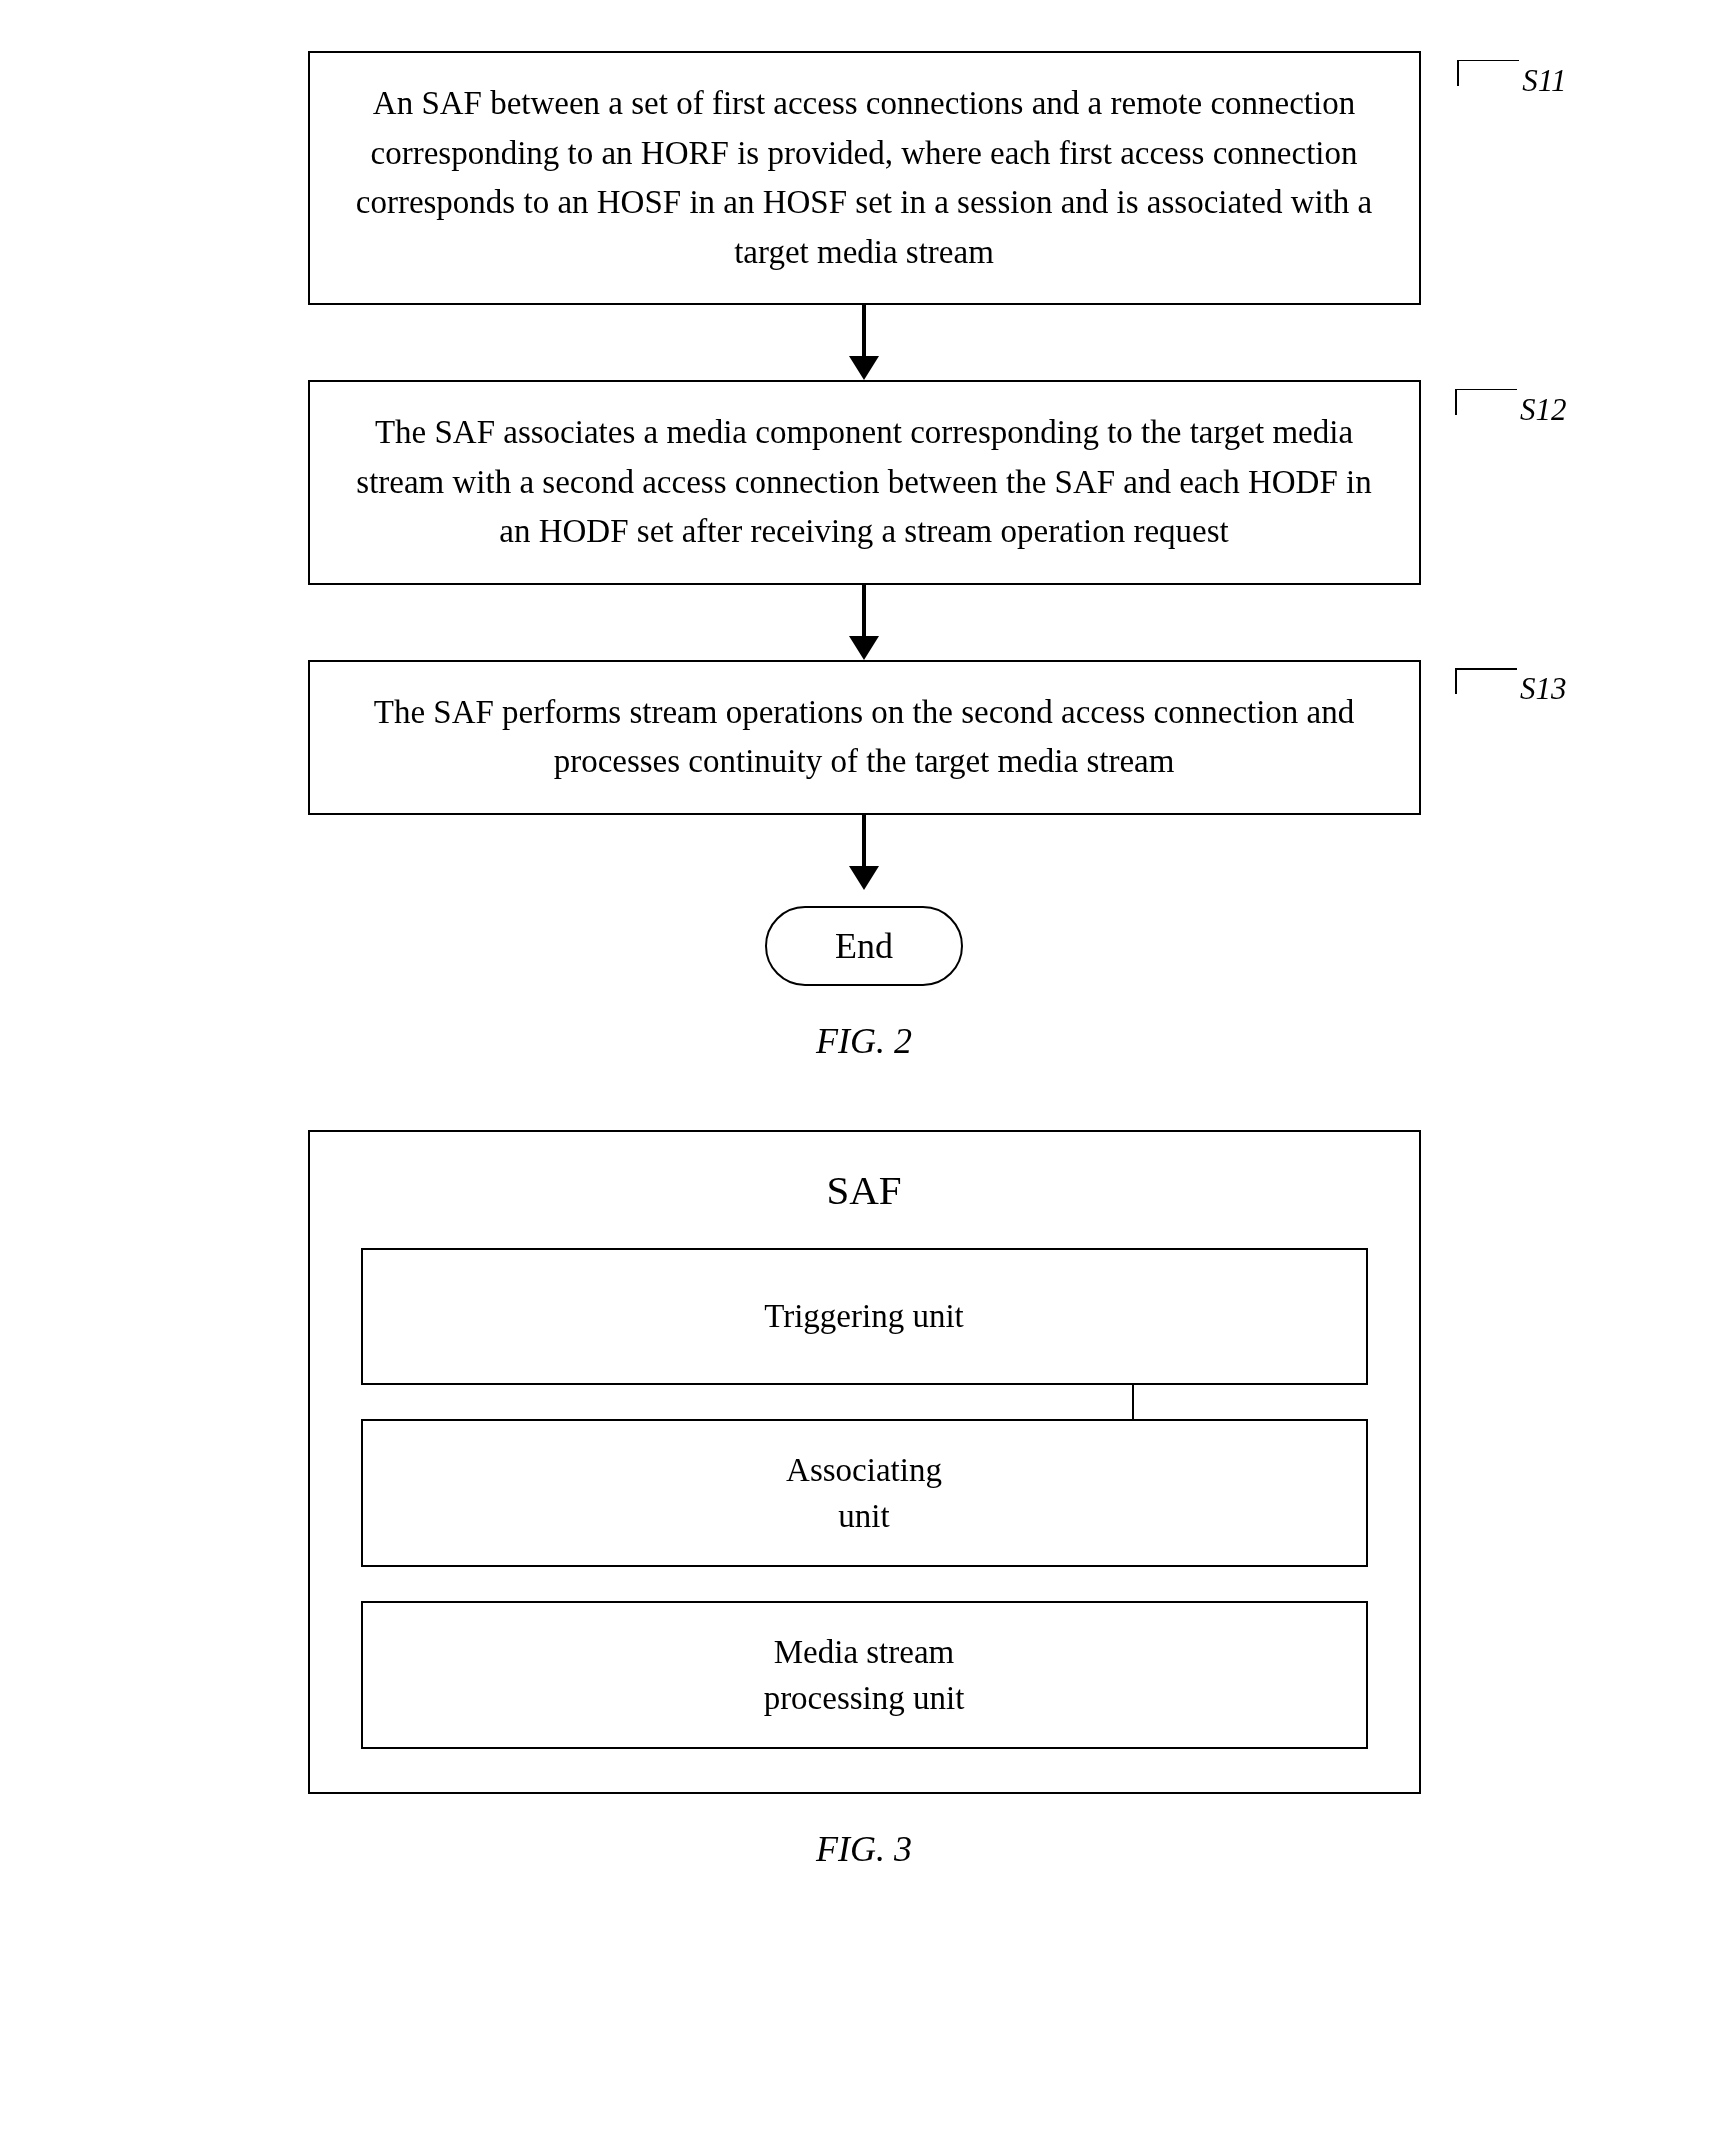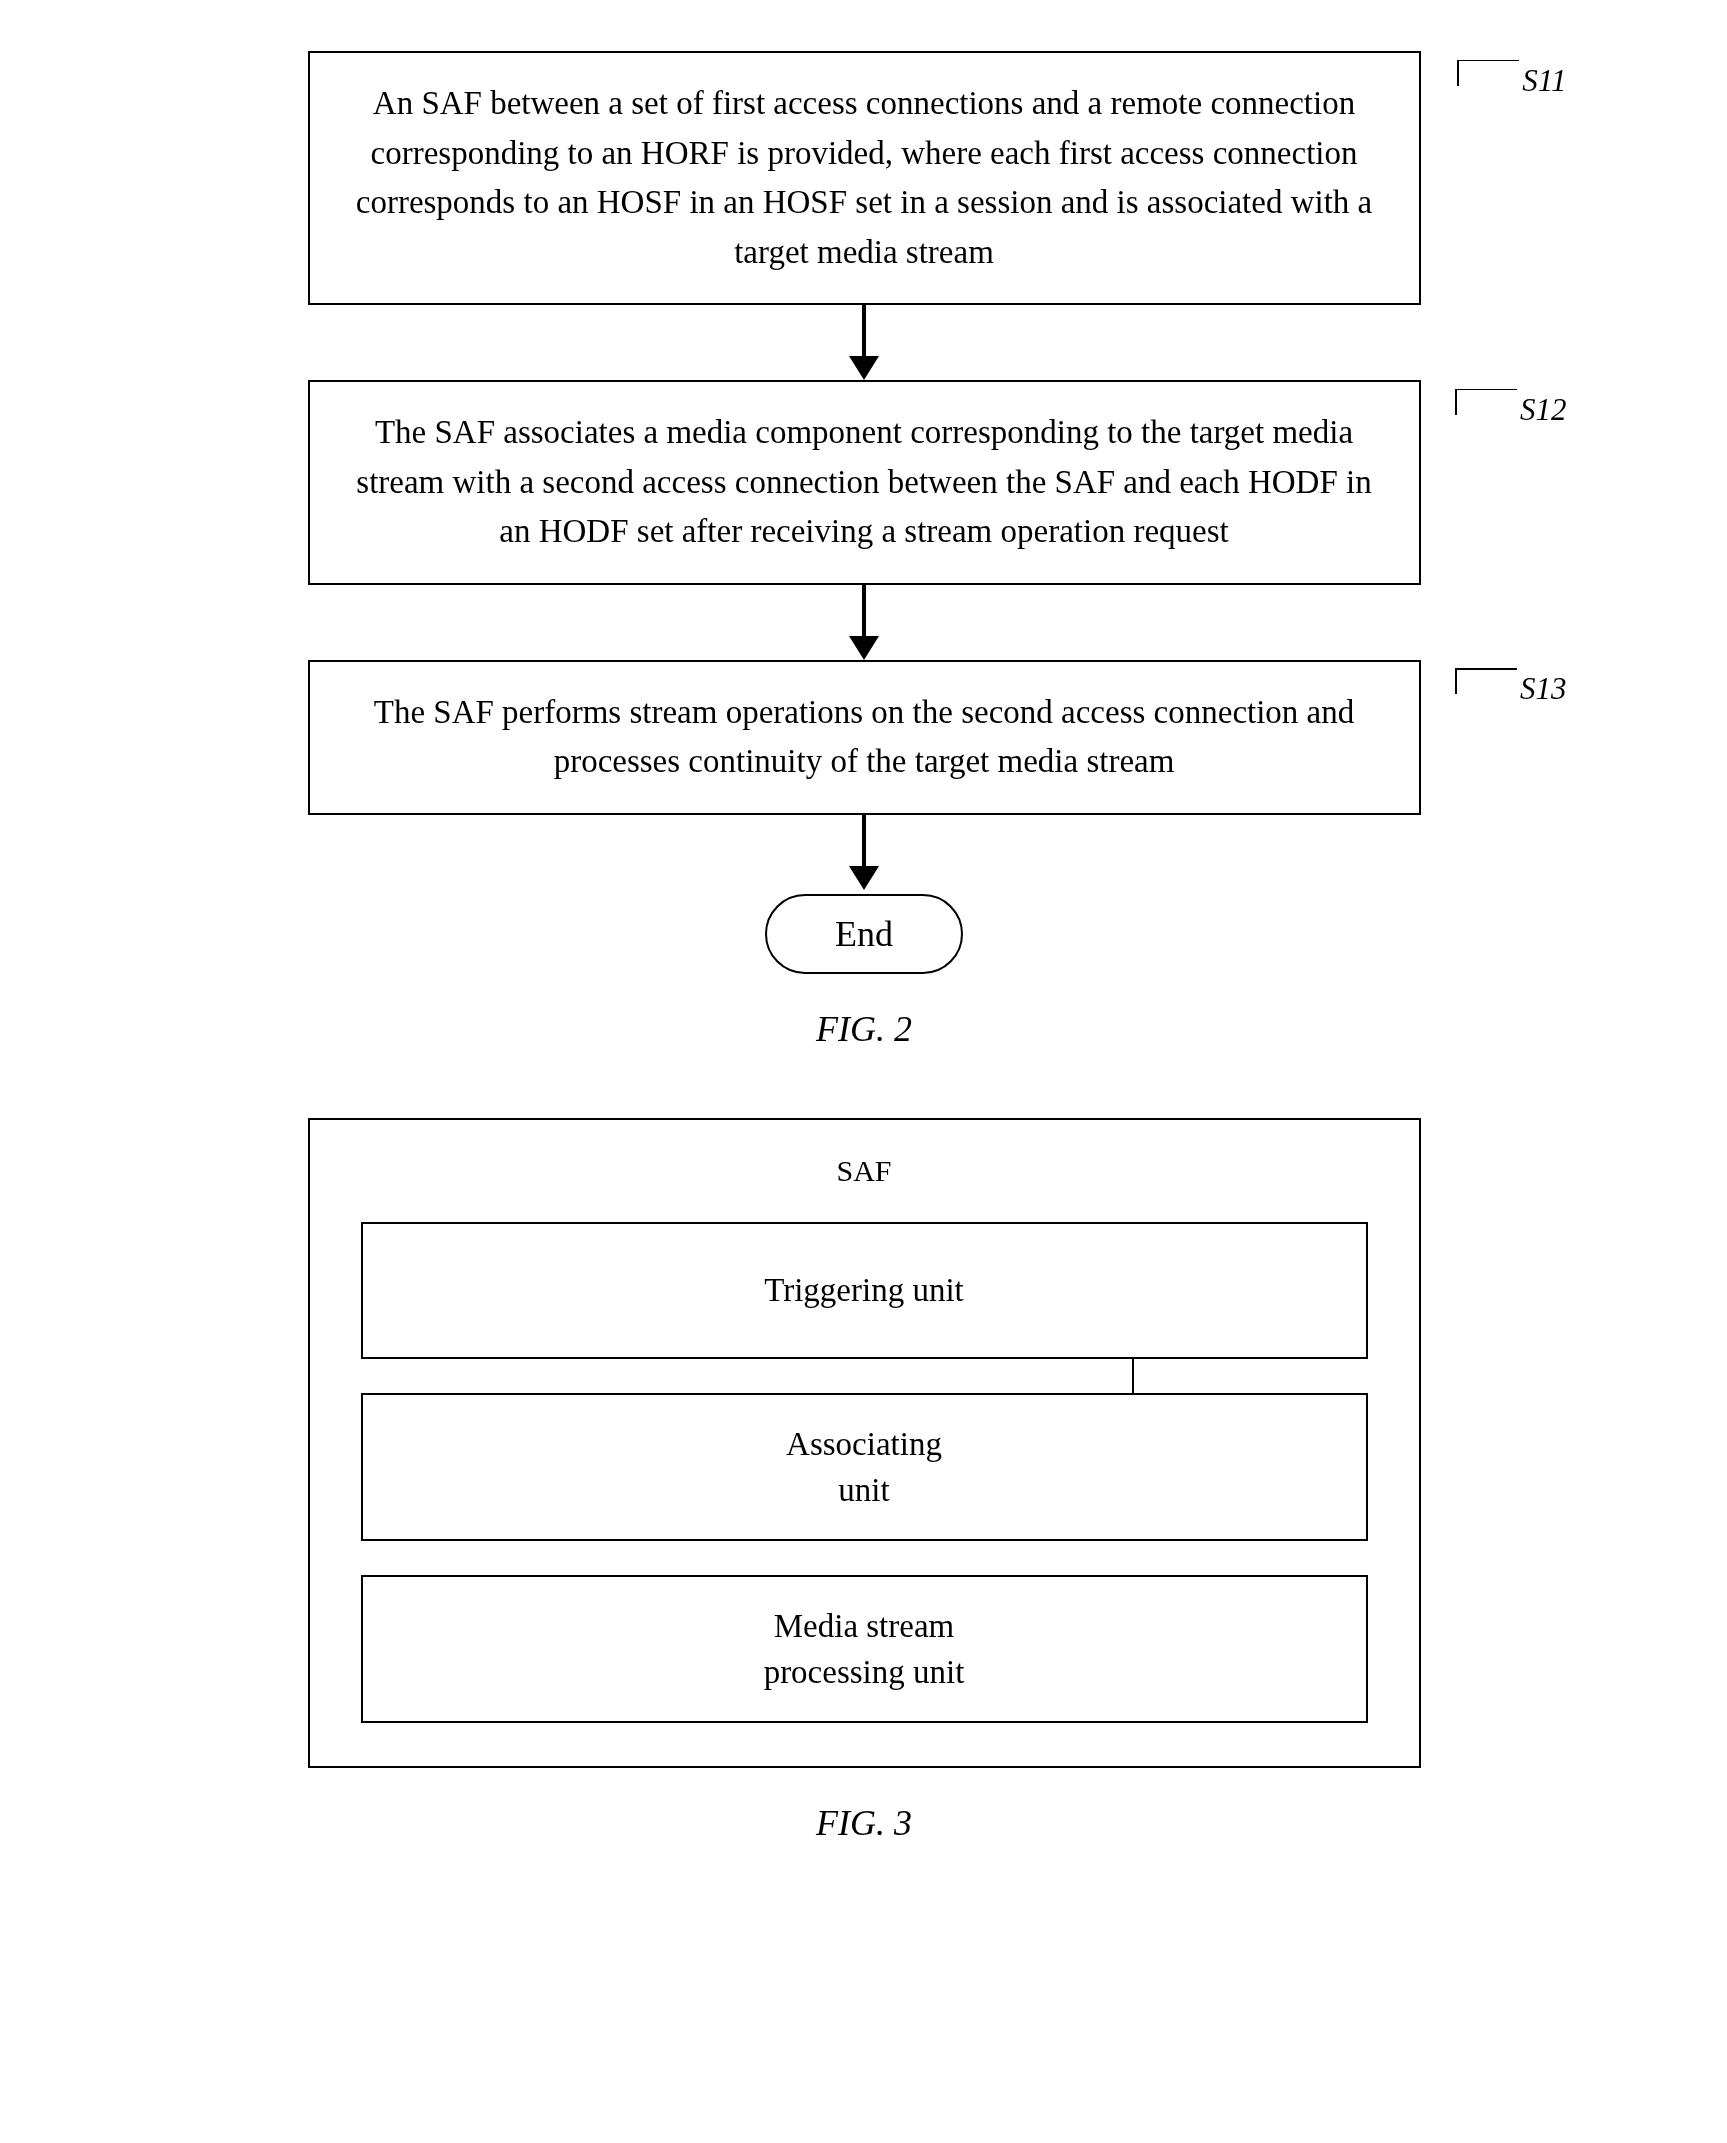--- a/index.html
+++ b/index.html
@@ -72,21 +72,21 @@
       border-top: 24px solid #000;
     }
 
     .end-oval {
       border: 2.6px solid #000;
       border-radius: 51px;
       padding: 17px 68px;
       font-size: 36px;
       font-weight: normal;
       background: #fff;
-      margin-top: 4px;
+      margin-top: 16px;
     }
 
     .fig-caption {
       font-size: 36px;
       margin-top: 34px;
       font-style: italic;
     }
 
     
     .fig3-container {
@@ -99,21 +99,21 @@
 
     .saf-outer-box {
       border: 2.6px solid #000;
       width: 1113px;
       padding: 34px 51px 43px 51px;
       background: #fff;
     }
 
     .saf-title {
       text-align: center;
-      font-size: 30px;
+      font-size: 41px;
       margin-bottom: 34px;
     }
 
     .saf-inner-box {
       border: 2.6px solid #000;
       padding: 26px 26px;
       font-size: 33px;
       text-align: center;
       background: #fff;
       display: flex;

